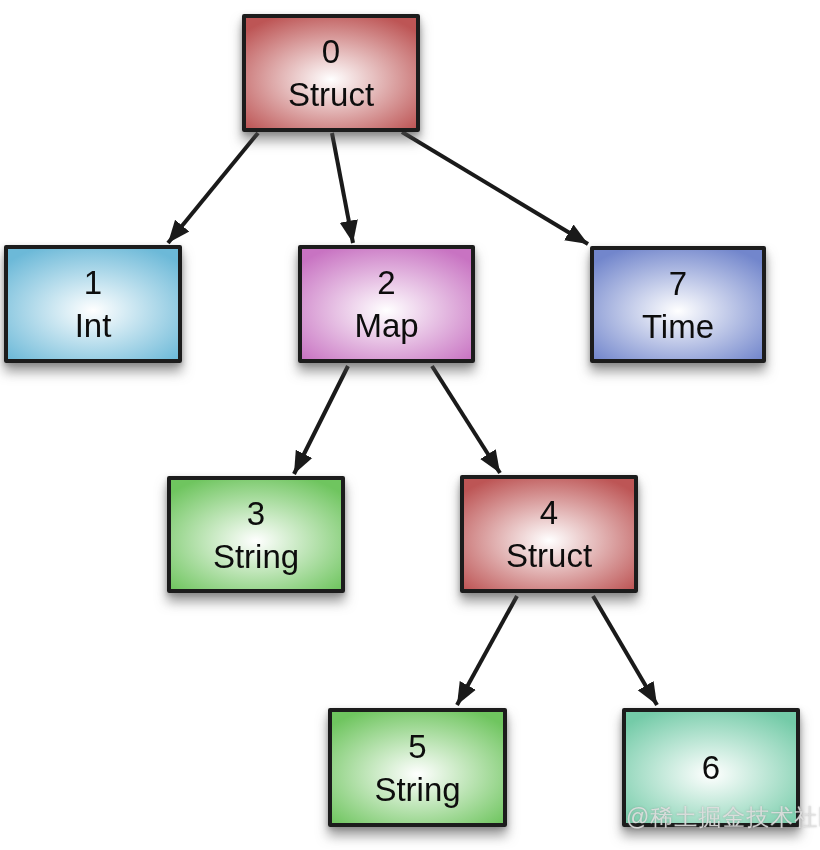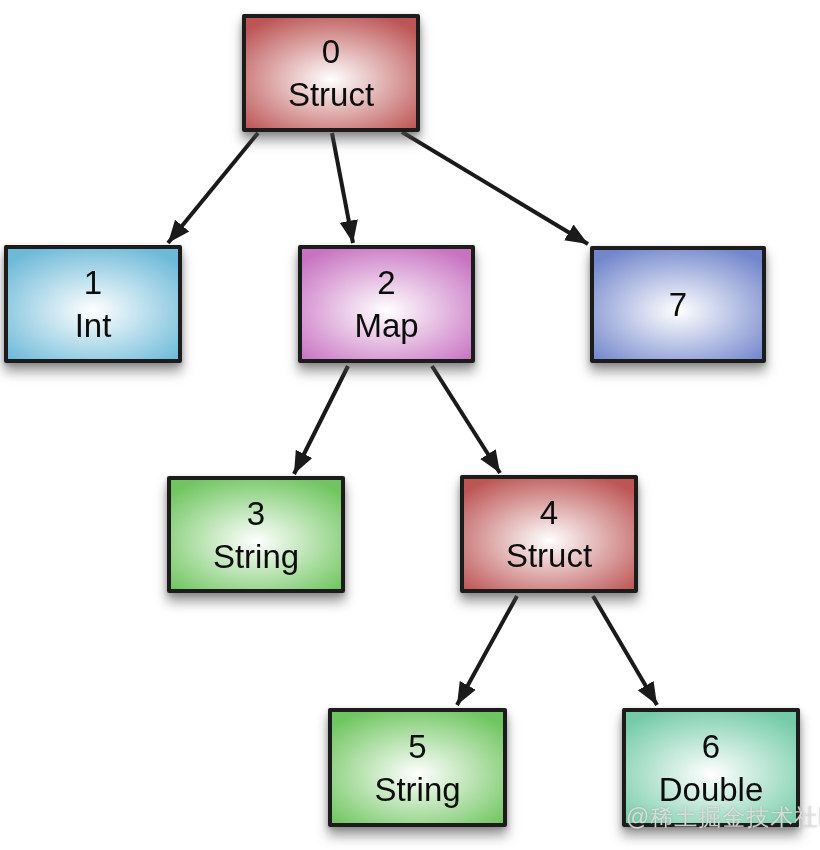--- a/index.html
+++ b/index.html
@@ -83,32 +83,32 @@
       <div class="node" style="left: 4px; top: 245px; width: 178px; height: 118px; background: radial-gradient(72% 68% at 50% 56%, rgb(255, 255, 255) 0%, rgb(108, 185, 216) 95%);">
         <div class="num">1</div>
         <div class="label">Int</div>
       </div>
       <div class="node" style="left: 298px; top: 245px; width: 177px; height: 118px; background: radial-gradient(72% 68% at 50% 56%, rgb(255, 255, 255) 0%, rgb(200, 115, 194) 95%);">
         <div class="num">2</div>
         <div class="label">Map</div>
       </div>
       <div class="node" style="left: 590px; top: 246px; width: 176px; height: 117px; background: radial-gradient(72% 68% at 50% 56%, rgb(255, 255, 255) 0%, rgb(114, 134, 204) 95%);">
         <div class="num">7</div>
+        <div class="label">Time</div>
       </div>
       <div class="node" style="left: 167px; top: 476px; width: 178px; height: 117px; background: radial-gradient(72% 68% at 50% 56%, rgb(255, 255, 255) 0%, rgb(111, 197, 95) 95%);">
         <div class="num">3</div>
         <div class="label">String</div>
       </div>
       <div class="node" style="left: 460px; top: 475px; width: 178px; height: 118px; background: radial-gradient(72% 68% at 50% 56%, rgb(255, 255, 255) 0%, rgb(189, 85, 85) 95%);">
         <div class="num">4</div>
         <div class="label">Struct</div>
       </div>
       <div class="node" style="left: 328px; top: 708px; width: 179px; height: 119px; background: radial-gradient(72% 68% at 50% 56%, rgb(255, 255, 255) 0%, rgb(111, 197, 95) 95%);">
         <div class="num">5</div>
         <div class="label">String</div>
       </div>
       <div class="node" style="left: 622px; top: 708px; width: 178px; height: 119px; background: radial-gradient(72% 68% at 50% 56%, rgb(255, 255, 255) 0%, rgb(116, 203, 168) 95%);">
         <div class="num">6</div>
-        <div class="label">Double</div>
       </div>
     </div>
   <div id="watermark">@稀土掘金技术社区</div>
 </div>
 
 </body></html>

